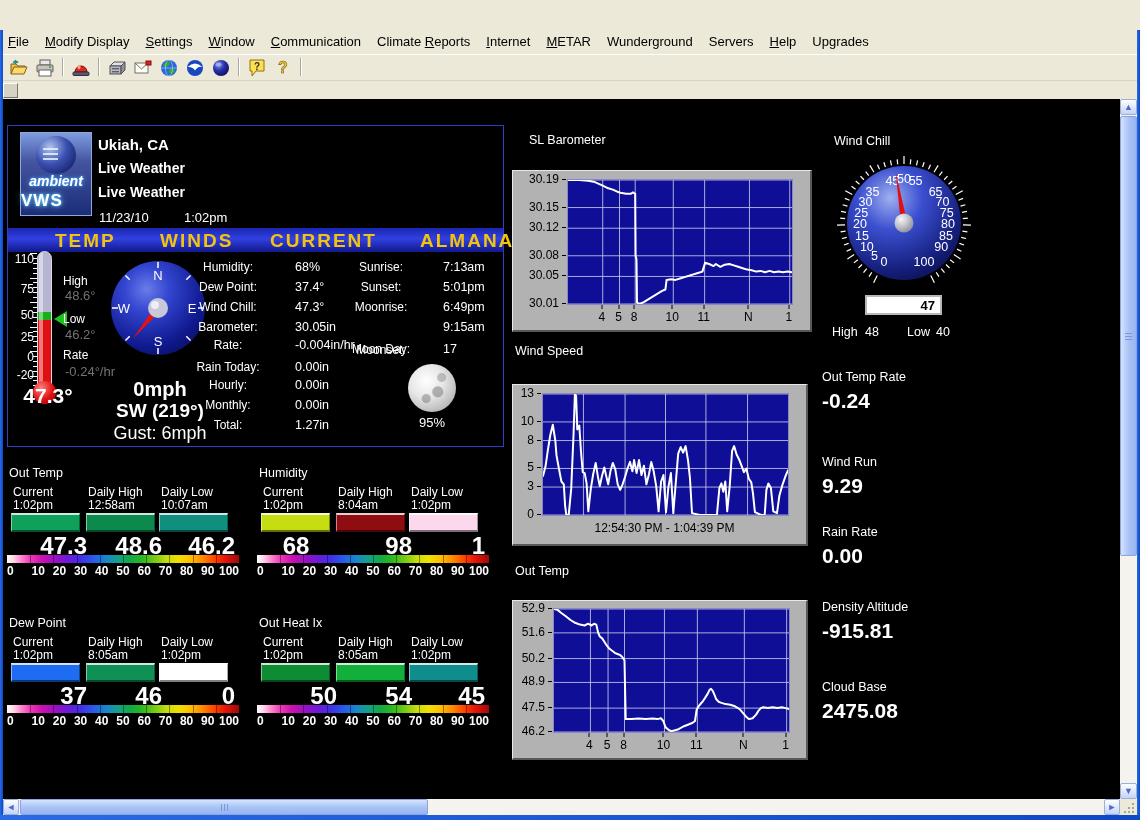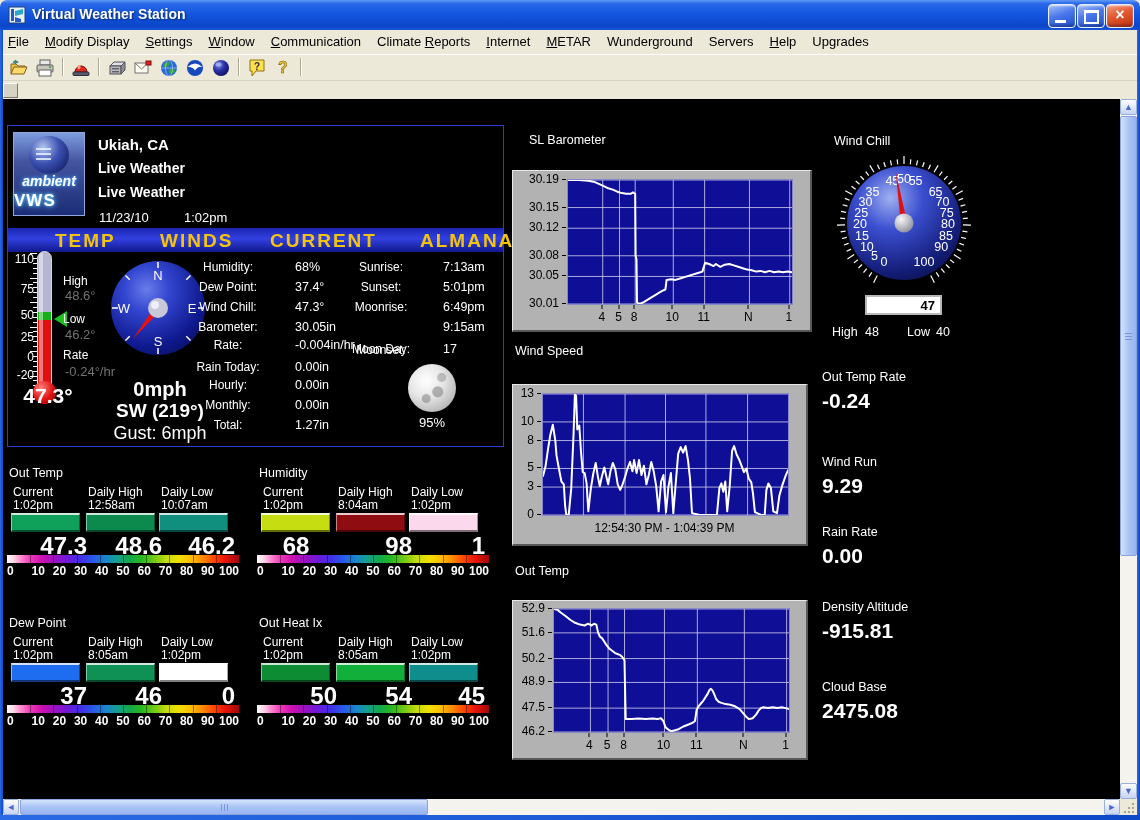--- a/index.html
+++ b/index.html
@@ -26,21 +26,21 @@
   .tsep{display:inline-block;width:0;height:18px;margin:3px 4px;vertical-align:top;
     border-left:1px solid #aca899;border-right:1px solid #fff;}
   #substrip{left:0;top:81px;width:1140px;height:18px;background:#ece9d8;}
   #child-btn{left:3px;top:2px;width:13px;height:13px;background:#d6d2c6;
     border:1px solid;border-color:#fff #7a7668 #7a7668 #fff;cursor:pointer;}
   
   #client{left:3px;top:99px;width:1117px;height:700px;background:#000;color:#fff;}
   .lab{position:absolute;color:#fff;font-size:12.5px;}
   
   #wpanel{left:4px;top:26px;width:497px;height:322px;background:#000;border:1px solid #2e3ec8;box-sizing:border-box;}
-  #logo{left:5px;top:6px;width:70px;height:82px;border:1px solid #8fa8d8;
+  #logo{left:12px;top:6px;width:70px;height:82px;border:1px solid #8fa8d8;
     background:linear-gradient(180deg,#7d9ce0 0%,#44549f 35%,#1b2d77 100%);text-align:center;}
   #logo-sphere{left:15px;top:3px;width:40px;height:38px;border-radius:50%;
     background:radial-gradient(circle at 35% 30%,#b0c4f0 0%,#3a4fb0 45%,#101c60 90%);}
   #logo-stripes{left:22px;top:15px;width:15px;height:13px;opacity:.85;
     background:repeating-linear-gradient(180deg,#e8f0ff 0 2px,transparent 2px 5px);}
   #logo-brand{left:0;top:40px;width:70px;text-align:center;color:#fff;font-style:italic;font-weight:bold;font-size:14px;text-shadow:0 0 5px #4aa8ff,0 0 2px #4aa8ff;}
   #logo-product{left:0;top:58px;width:70px;text-align:left;color:#fff;font-weight:bold;font-size:17px;letter-spacing:1px;text-shadow:0 0 7px #66ccff,0 0 3px #66ccff;}
   .stn{position:absolute;left:90px;color:#fff;font-weight:bold;font-size:14px;}
   #tabband{left:0;top:102px;width:495px;height:24px;
     background:linear-gradient(180deg,#1a25b0 0%,#3240e0 45%,#10188c 100%);}
@@ -114,38 +114,20 @@
   #corner{left:1120px;top:799px;width:17px;height:16px;background:#ece9d8;}
   .dot{position:absolute;width:2px;height:2px;background:#aaa498;}
   
   .border-blue{background:linear-gradient(90deg,#2a6ae4,#0c48c8);}
 </style>
 </head>
 <body>
 
 <div id="app">
 
-  <div id="titlebar" class="abs">
-    <span class="abs" style="left:7px;top:5px;width:20px;height:20px;">
-      <svg viewBox="0 0 20 20" width="20" height="20">
-          <rect x="2" y="2" width="16" height="16" fill="#e8f0f8" stroke="#204080"></rect>
-          <path d="M4 16 V4 h3 v12 z" fill="#2858c8"></path>
-          <path d="M8 6 l8-2 v5 l-8 2 z" fill="#28a8c8"></path>
-          <path d="M8 12 l6 2 v3 h-6 z" fill="#2858c8"></path>
-        </svg>
-    </span>
-    <span id="title-text" class="abs">Virtual Weather Station</span>
-    <div id="btn-min" class="abs wbtn wbtn-blue">
-        <span class="glyph-min"></span>
-      </div>
-    <div id="btn-max" class="abs wbtn wbtn-blue">
-        <span class="glyph-max"></span>
-      </div>
-    <div id="btn-close" class="abs wbtn">×</div>
-  </div>
 
   <div id="menubar" class="abs"><span class="menu-item"><u>F</u>ile</span><span class="menu-item"><u>M</u>odify Display</span><span class="menu-item"><u>S</u>ettings</span><span class="menu-item"><u>W</u>indow</span><span class="menu-item"><u>C</u>ommunication</span><span class="menu-item">Climate <u>R</u>eports</span><span class="menu-item"><u>I</u>nternet</span><span class="menu-item"><u>M</u>ETAR</span><span class="menu-item">Wunderground</span><span class="menu-item">Servers</span><span class="menu-item"><u>H</u>elp</span><span class="menu-item">Upgrades</span></div>
 
   <div id="toolbar" class="abs"><span class="tbtn"><svg viewBox="0 0 20 20">
           <path d="M2 16 V6 h5 l2 2 h7 v2" fill="#f0c040" stroke="#806020"></path>
           <path d="M2 16 l3-7 h13 l-3 7 z" fill="#ffd866" stroke="#806020"></path>
           <path d="M4 4 l3-2 v1.5 h2 v1 h-2 v1.5 z" fill="#20a0a0" stroke="#106060" stroke-width="0.5"></path>
         </svg></span><span class="tbtn"><svg viewBox="0 0 20 20">
           <rect x="5" y="2" width="10" height="5" fill="#e8e8e8" stroke="#606060"></rect>
           <rect x="2" y="7" width="16" height="7" rx="1" fill="#c8c4bc" stroke="#606060"></rect>

